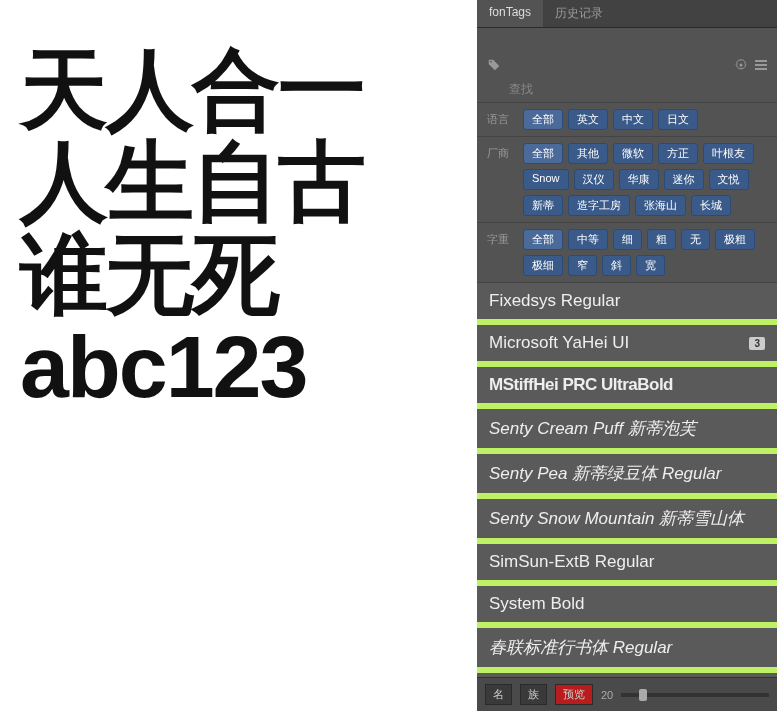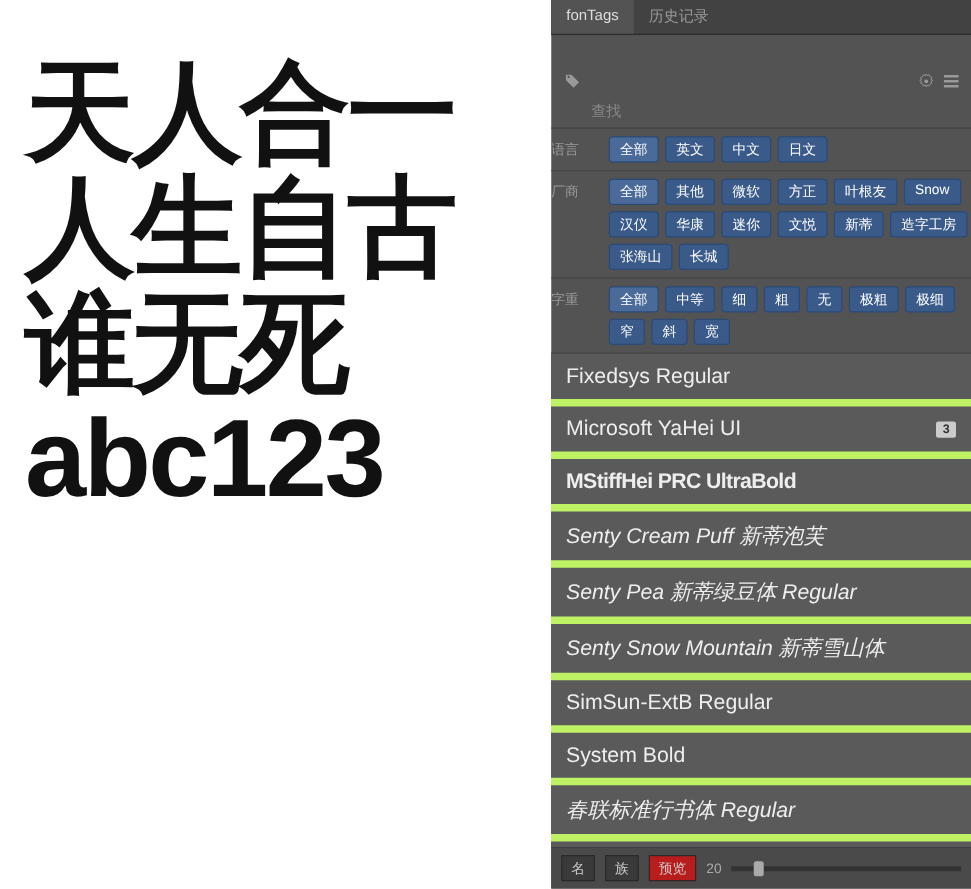--- a/index.html
+++ b/index.html
@@ -1,28 +1,28 @@
 <!DOCTYPE html>
 <html><head>
 <meta charset="utf-8">
 <style>
 * { margin: 0; padding: 0; box-sizing: border-box; font-family: "Microsoft YaHei", sans-serif; }
 body { width: 777px; height: 711px; display: flex; background: #fff; overflow: hidden; }
 .preview-area { flex: 1; padding: 44px 20px; }
 .preview-text { font-size: 88px; font-weight: 900; line-height: 1.05; color: #111; letter-spacing: -2px; font-family: "Arial Black", sans-serif; }
-.panel { width: 336px; background: #535353; color: #ccc; display: flex; flex-direction: column; font-size: 12px; justify-content: space-between; }
+.panel { width: 300px; background: #535353; color: #ccc; display: flex; flex-direction: column; font-size: 12px; justify-content: space-between; }
 .tabs { display: flex; background: #424242; border-bottom: 1px solid #2a2a2a; }
 .tab { padding: 5px 12px; cursor: pointer; color: #999; }
 .tab.active { background: #535353; color: #ddd; }
 .search-row { display: flex; align-items: center; padding: 6px 10px; gap: 8px; border-bottom: 1px solid #444; }
 .tag-icon { width: 14px; height: 14px; }
 .search-input { flex: 1; background: transparent; border: none; color: #aaa; font-size: 12px; outline: none; margin-top: 48px; }
 .search-input::placeholder { color: #888; }
 .gear, .menu-icon { width: 12px; height: 12px; cursor: pointer; color: #999; }
-.filter-section { padding: 6px 0; border-bottom: 1px solid #444; display: flex; gap: 20px; }
+.filter-section { padding: 6px 10px; border-bottom: 1px solid #444; display: flex; gap: 10px; }
 .filter-label { color: #999; min-width: 26px; padding-top: 3px; font-size: 11px; }
 .pills { display: flex; flex-wrap: wrap; gap: 5px; }
 .pill { background: #3a5a8a; color: #fff; padding: 2px 8px; border-radius: 3px; font-size: 11px; cursor: pointer; border: 1px solid #2a4a7a; }
 .pill.all { background: #4a6a9a; }
 .font-list { flex: 1; overflow-y: auto; background: #5a5a5a; }
 .font-item { padding: 8px 12px; border-bottom: 6px solid #bef264; color: #eee; font-size: 17px; cursor: pointer; display: flex; align-items: center; justify-content: space-between; }
 .font-item.child { padding-left: 24px; font-size: 15px; color: #ccc; }
 .badge { background: #ccc; color: #333; font-size: 10px; padding: 1px 5px; border-radius: 2px; font-weight: bold; }
 .bottom-bar { display: flex; align-items: center; padding: 6px 8px; gap: 8px; background: #4a4a4a; border-top: 1px solid #333; }
 .bottom-btn { padding: 2px 7px; background: #3a3a3a; color: #ccc; border: 1px solid #2a2a2a; font-size: 11px; cursor: pointer; }

